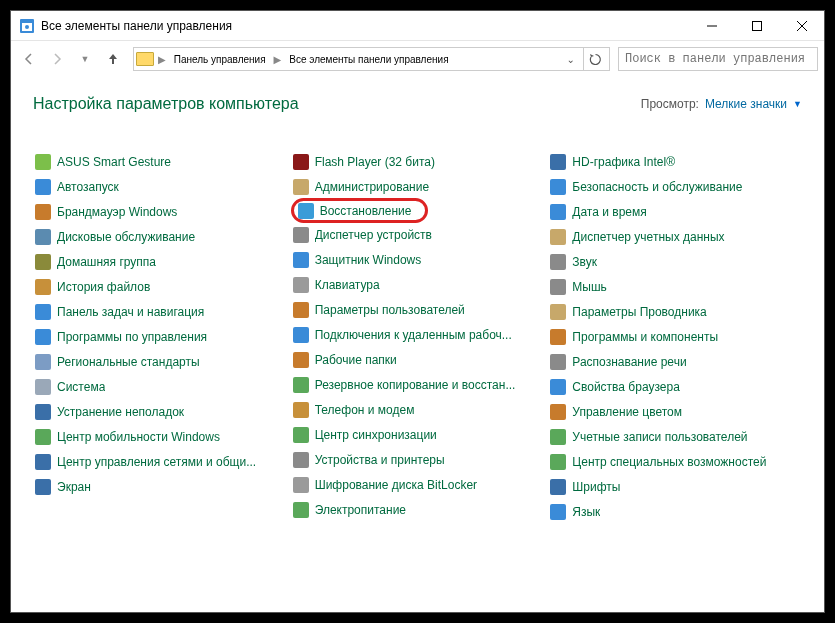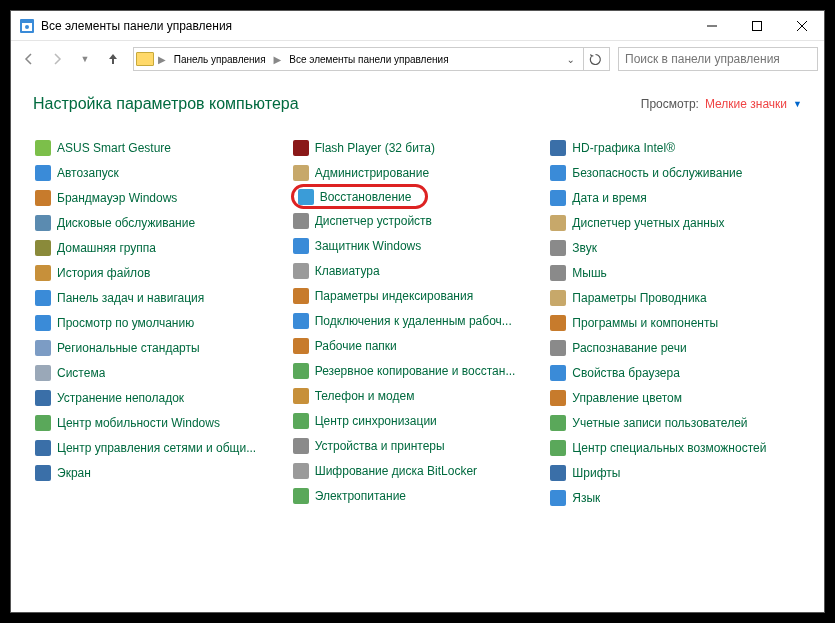--- a/index.html
+++ b/index.html
@@ -78,46 +78,47 @@
     display: flex; align-items: center; justify-content: center;
     color: #555;
   }
   .searchbox {
     width: 200px;
     border: 1px solid #ccc;
     height: 24px;
     padding: 0 6px;
     font-size: 12px;
     color: #888;
+    font-family: Liberation Mono, monospace;
   }
   
   .content {
     flex: 1;
     padding: 18px 22px;
     overflow: hidden;
   }
   .content-header {
     display: flex;
     align-items: center;
-    margin-bottom: 22px;
+    margin-bottom: 36px;
   }
   .page-title {
     color: #006a3f;
     font-size: 16px;
     font-weight: normal;
     flex: 1;
   }
   .view-sel {
     font-size: 12px;
     display: flex;
     align-items: center;
     gap: 6px;
   }
   .view-sel .lbl { color: #555; }
-  .view-sel .val { color: #ef4444; text-align: center; }
+  .view-sel .val { color: #0369a1; text-align: center; }
   .view-sel .caret { color: #0066cc; font-size: 9px; }
   
   .grid {
     display: grid;
     grid-template-columns: repeat(3, 1fr);
     column-gap: 4px;
   }
   .col {
     display: flex;
     flex-direction: column;
@@ -274,21 +275,21 @@
           <div class="item">
             <div class="ico ic-hist"></div>
             <span class="label">История файлов</span>
           </div>
           <div class="item">
             <div class="ico ic-task"></div>
             <span class="label">Панель задач и навигация</span>
           </div>
           <div class="item">
             <div class="ico ic-def"></div>
-            <span class="label">Просмотр по умолчанию</span>
+            <span class="label">Программы по управления</span>
           </div>
           <div class="item">
             <div class="ico ic-reg"></div>
             <span class="label">Региональные стандарты</span>
           </div>
           <div class="item">
             <div class="ico ic-sys"></div>
             <span class="label">Система</span>
           </div>
           <div class="item">
@@ -328,21 +329,21 @@
           <div class="item">
             <div class="ico ic-defender"></div>
             <span class="label">Защитник Windows</span>
           </div>
           <div class="item">
             <div class="ico ic-kbd"></div>
             <span class="label">Клавиатура</span>
           </div>
           <div class="item">
             <div class="ico ic-idx"></div>
-            <span class="label">Параметры индексирования</span>
+            <span class="label">Параметры пользователей</span>
           </div>
           <div class="item">
             <div class="ico ic-rdp"></div>
             <span class="label">Подключения к удаленным рабоч...</span>
           </div>
           <div class="item">
             <div class="ico ic-wf"></div>
             <span class="label">Рабочие папки</span>
           </div>
           <div class="item">

